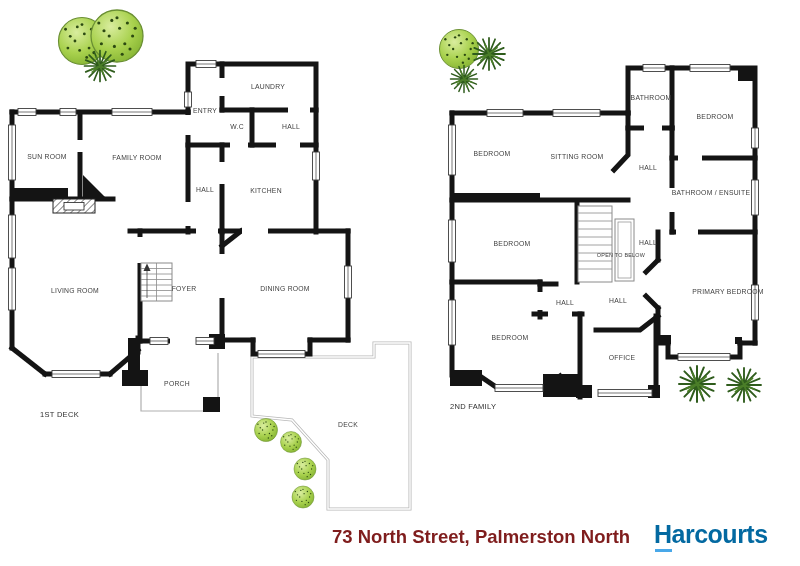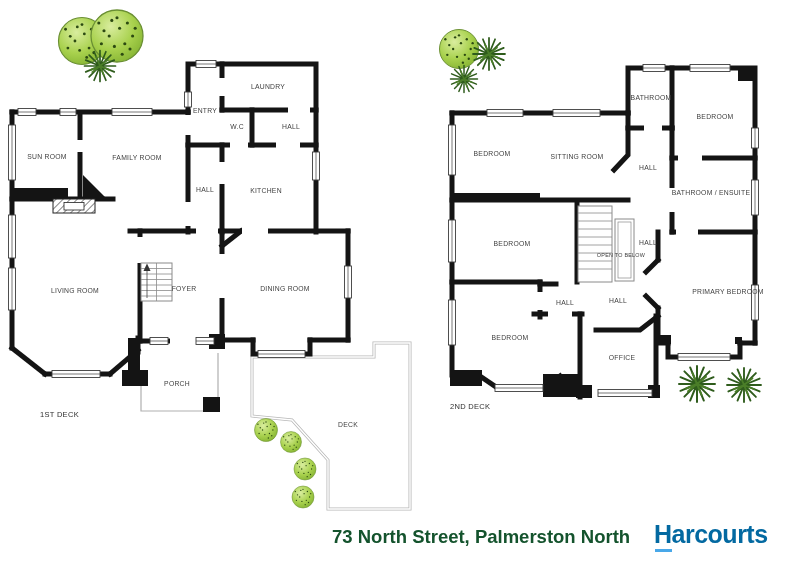--- a/index.html
+++ b/index.html
@@ -13,21 +13,21 @@
   .windows line{stroke:#3c3c3c;stroke-width:.7;}
   .stairs rect{fill:#fff;stroke:#8a8a8a;stroke-width:1;}
   .stairs line{stroke:#8a8a8a;stroke-width:.8;}
   .blobs rect,.blobs polygon{fill:#141414;}
   .rl{position:absolute;transform:translate(-50%,-50%);font-size:6.8px;color:#3d3d3d;
       letter-spacing:.25px;white-space:nowrap;z-index:5;}
   .rl.small{font-size:5.4px;}
   .floor-label{position:absolute;transform:translateY(-50%);font-size:7.5px;color:#2e2e2e;
       letter-spacing:.3px;white-space:nowrap;z-index:5;}
   .address{position:absolute;left:332px;top:526px;font-size:18.5px;font-weight:bold;
-      color:#14532d;white-space:nowrap;z-index:5;}
+      color:#7f1d1d;white-space:nowrap;z-index:5;}
   .brand{position:absolute;left:654px;top:520px;font-size:25px;font-weight:bold;
       color:#0369a1;letter-spacing:-.5px;z-index:5;}
   .brand-underline{position:absolute;left:1px;top:29px;width:17px;height:3.2px;background:#49a8e9;}
 </style>
 </head>
 <body>
 
 <div id="plan">
 
 <svg width="800" height="566" viewBox="0 0 800 566">
@@ -308,21 +308,21 @@
 <span class="rl" style="left:648px;top:167px">HALL</span>
 <span class="rl" style="left:711px;top:192px">BATHROOM / ENSUITE</span>
 <span class="rl" style="left:512px;top:243px">BEDROOM</span>
 <span class="rl small" style="left:621px;top:255px">OPEN TO BELOW</span>
 <span class="rl" style="left:648px;top:242px">HALL</span>
 <span class="rl" style="left:565px;top:302px">HALL</span>
 <span class="rl" style="left:618px;top:300px">HALL</span>
 <span class="rl" style="left:728px;top:291px">PRIMARY BEDROOM</span>
 <span class="rl" style="left:510px;top:337px">BEDROOM</span>
 <span class="rl" style="left:622px;top:357px">OFFICE</span>
-<div class="floor-label" style="left:450px;top:406px">2ND DECK</div>
+<div class="floor-label" style="left:450px;top:406px">2ND FAMILY</div>
 
 <div class="address">73 North Street, Palmerston North</div>
 <div class="brand">
   <span>Harcourts</span>
   <div class="brand-underline"></div>
 </div>
 
 </div>
 
 </body></html>

